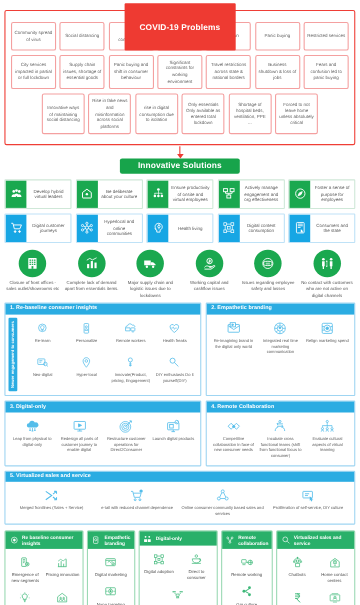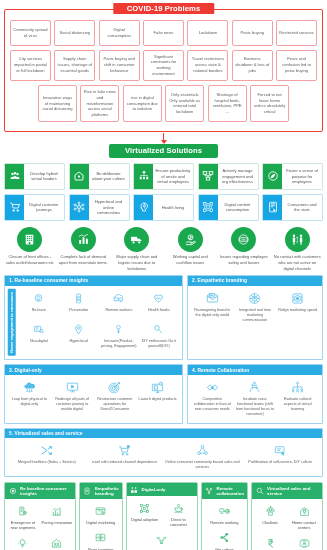--- a/index.html
+++ b/index.html
@@ -19,21 +19,21 @@
     position: relative;
     margin-top: 6px;
   }
   .panel-title-red {
     position: absolute;
     top: -7px; left: 50%; transform: translateX(-50%);
     background: #ee3a32;
     color: #fff;
     font-size: 7.6px;
     font-weight: bold;
-    padding: 1px 14px;
+    padding: 17px 14px;
     border-radius: 1px;
     white-space: nowrap;
     letter-spacing: .1px;
   }
   .prob-row { display: flex; gap: 3.5px; margin-bottom: 3.5px; }
   .prob-row.r3 { padding: 0 28px; }
   .prob-box {
     flex: 1;
     border: 0.9px solid #f4a0a0;
     border-radius: 2px;
@@ -205,21 +205,21 @@
       <div class="prob-box">Shortage of hospital beds, ventilation, PPE ...</div>
       <div class="prob-box">Forced to not leave home unless absolutely critical</div>
     </div>
   </div>
 
   <div class="arrow-down">
       <i></i>
     </div>
 
   <div class="sol-title-wrap">
-    <div class="panel-title-green">Virtualized Solutions</div>
+    <div class="panel-title-green">Innovative Solutions</div>
   </div>
 
   <div class="sol-row">
     <div class="sol-card">
       <div class="sol-ico">
         <svg width="12" height="12" viewBox="0 0 24 24" fill="currentColor">
             <circle cx="7" cy="8" r="2.4"></circle>
             <circle cx="12" cy="6.5" r="2.4"></circle>
             <circle cx="17" cy="8" r="2.4"></circle>
             <path d="M3 18c0-3 2-4.6 4-4.6S11 15 11 18zM13 18c0-3 2-4.6 4-4.6S21 15 21 18zM8 17c0-3.4 1.8-5.2 4-5.2s4 1.8 4 5.2z"></path>

